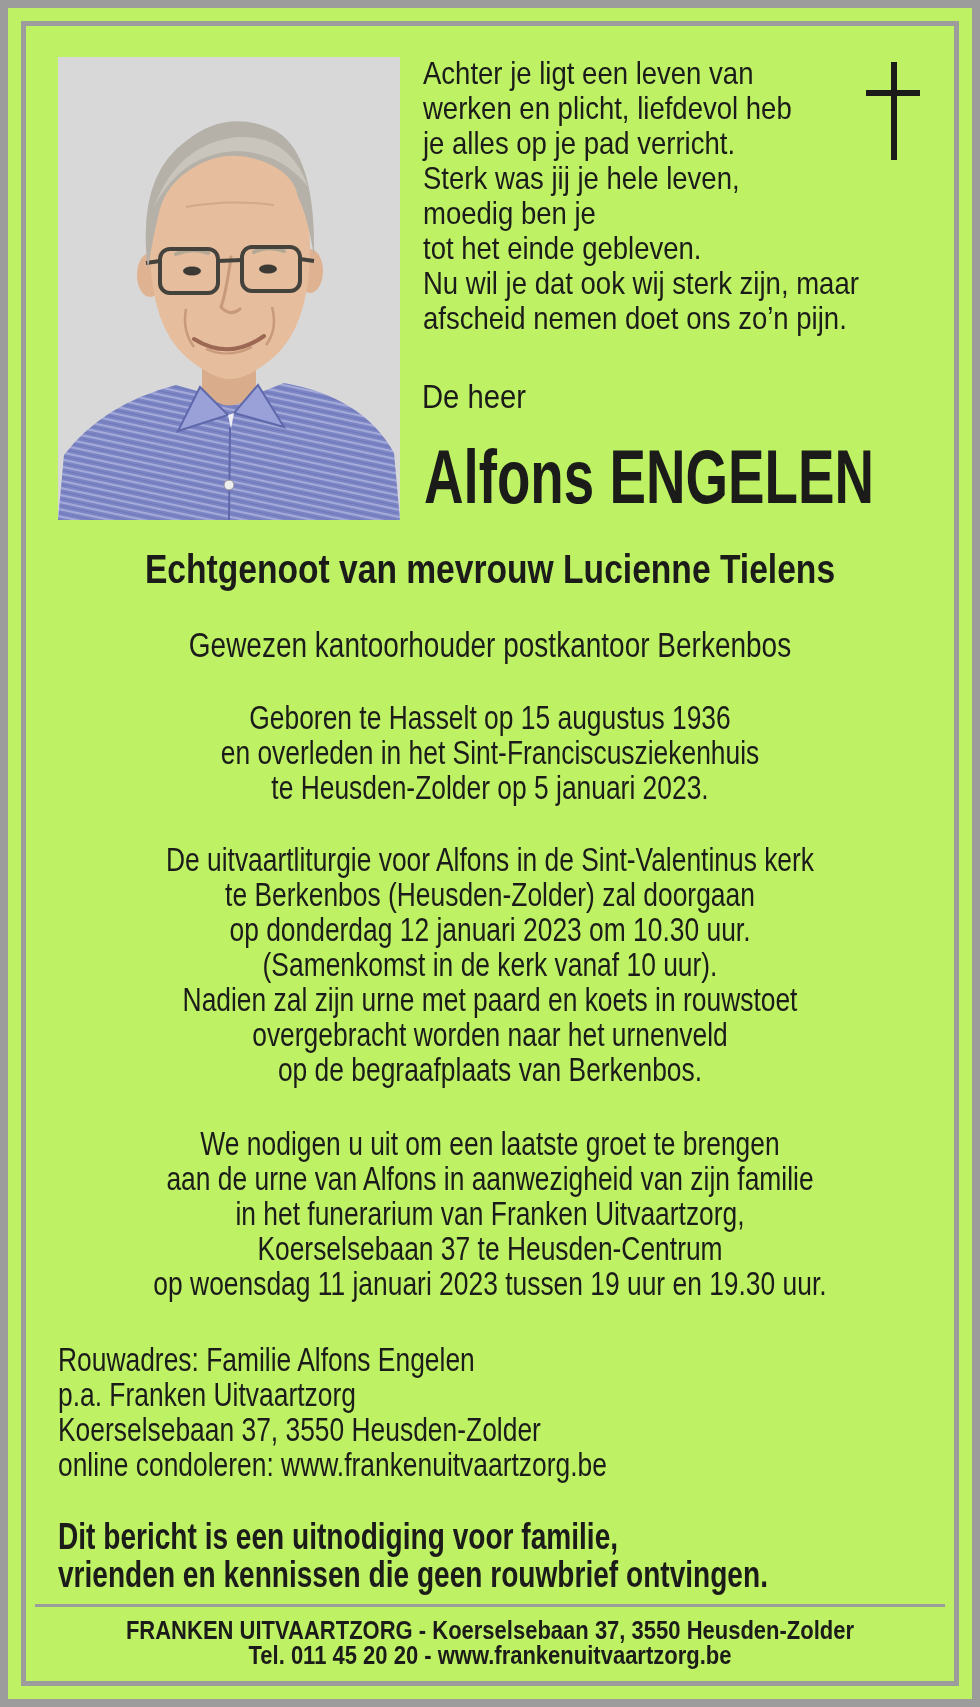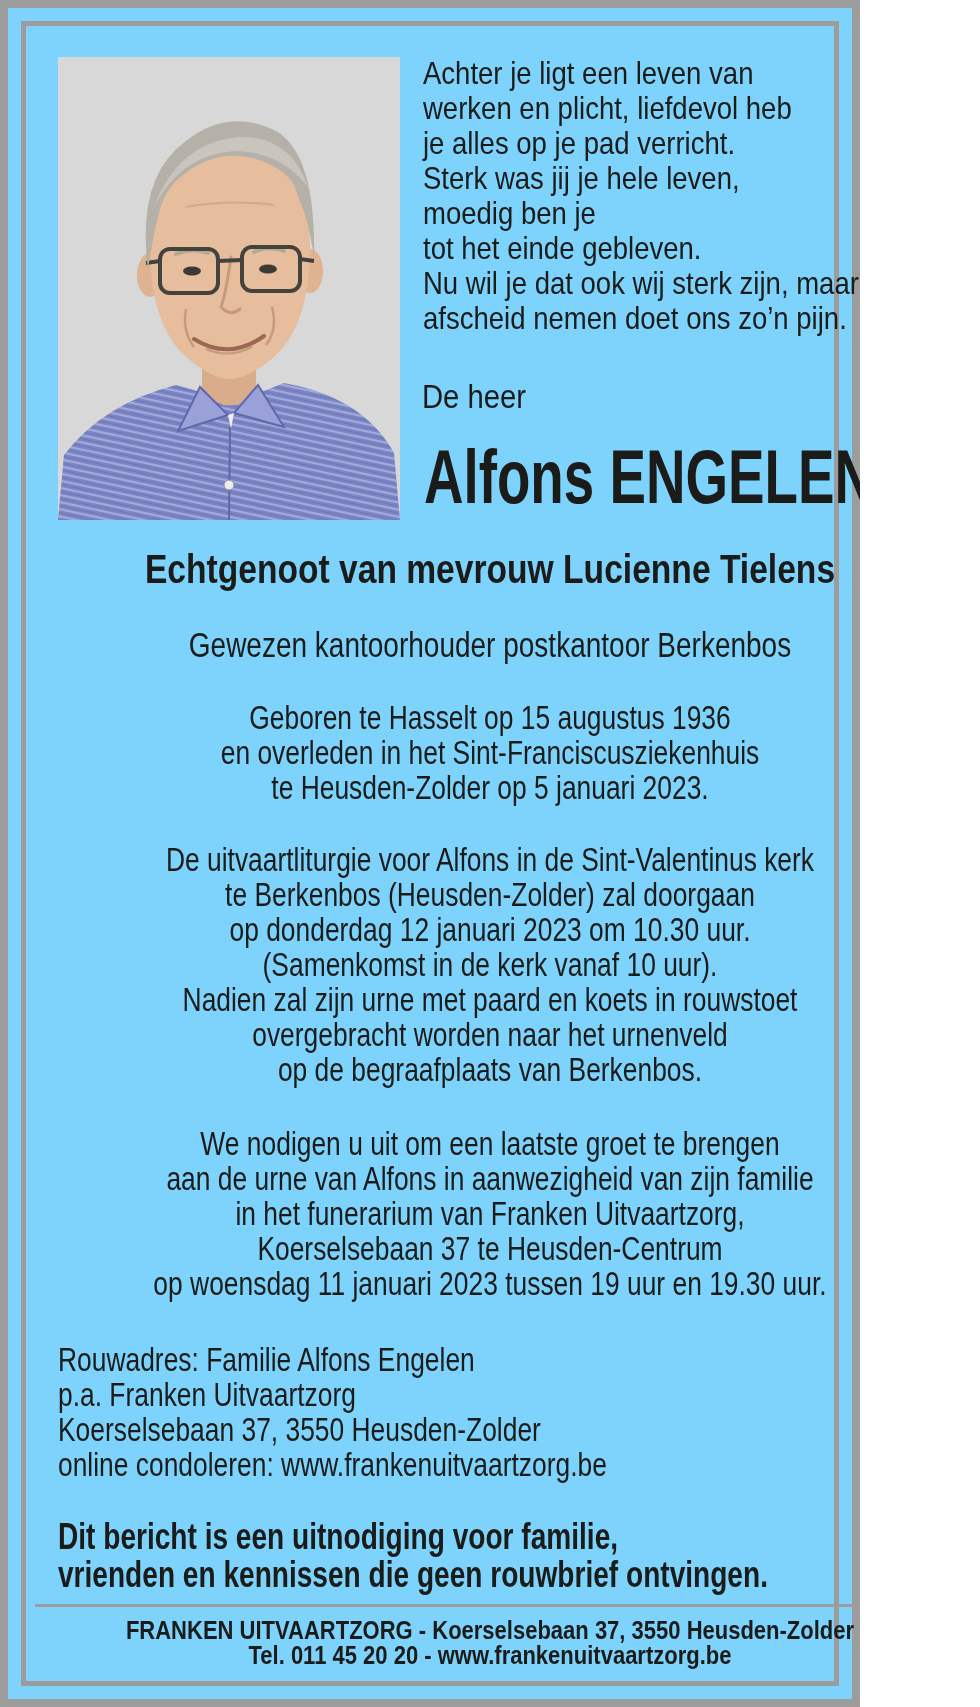--- a/index.html
+++ b/index.html
@@ -1,21 +1,21 @@
 <!DOCTYPE html>
 <html><head>
 <meta charset="utf-8">
 <style>
   * { margin:0; padding:0; box-sizing:border-box; }
   html,body { background:#ffffff; }
   body { font-family:"Liberation Sans", sans-serif; }
 
   .page{
-    position:relative; width:860px; height:1707px;
-    background:#7dd3fc; overflow:hidden; color:#1b1b19;
+    position:relative; width:980px; height:1707px;
+    background:#bef264; overflow:hidden; color:#1b1b19;
   }
   .frame-outer{
     position:absolute; inset:0; border:8px solid #9c9c9c; pointer-events:none;
   }
   .frame-inner{
     position:absolute; inset:21px; border:5px solid #9c9c9c; pointer-events:none;
   }
 
   .portrait{
     position:absolute; left:58px; top:57px; width:342px; height:463px;

